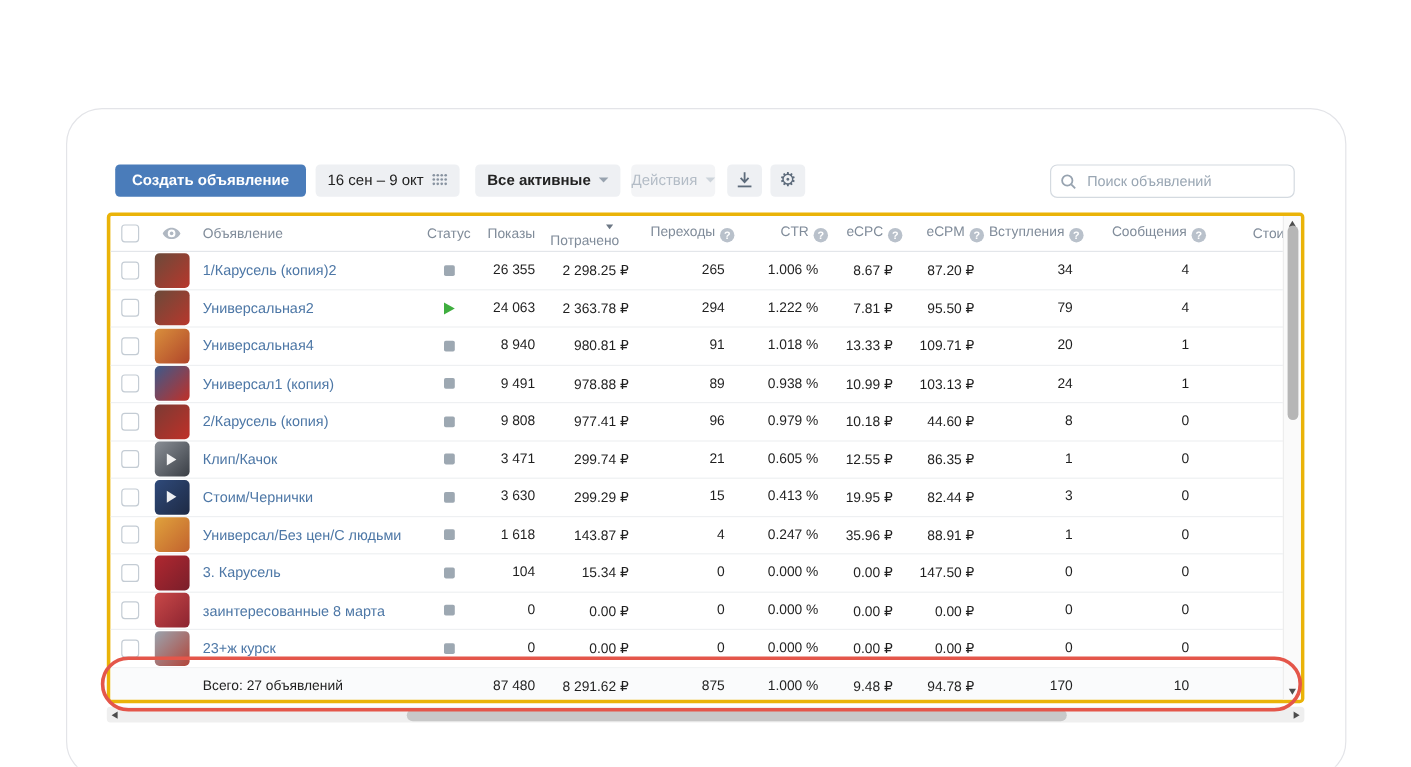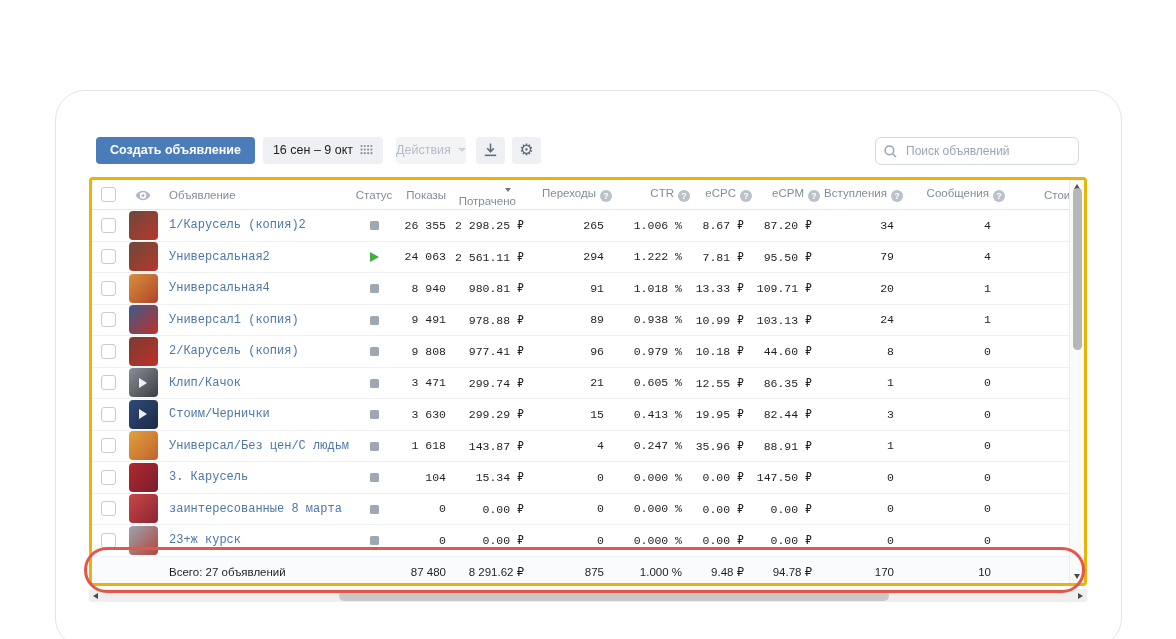--- a/index.html
+++ b/index.html
@@ -33,21 +33,21 @@
   .trow{display:grid;grid-template-columns:32px 38px 188px 48px 56px 78px 80px 78px 62px 68px 90px 95px 85px;
     align-items:center;box-sizing:border-box;}
   .thead{height:30px;border-bottom:1px solid #e3e6ea;color:#808c9a;font-size:11.5px;}
   .thead>div{text-align:right;}
   .thead>div:nth-child(1),.thead>div:nth-child(2),.thead>div:nth-child(4){text-align:center;}
   .thead>div:nth-child(3){text-align:left;padding-left:7px;}
   .thead>div:nth-child(5){padding-right:8px;}
   .thead>div:nth-child(6){padding-right:16px;}
   .thead>div:nth-child(11){padding-right:7px;}
   .thead>div:nth-child(13){text-align:left;padding-left:39px;white-space:nowrap;overflow:hidden;}
-  .drow{height:31.5px;border-bottom:1px solid #eef0f2;font-size:11.5px;color:#1f1f1f;font-family:Liberation Mono, monospace;}
+  .drow{height:31.5px;border-bottom:1px solid #eef0f2;font-size:11.5px;color:#1f1f1f;}
   .trow-total{height:31px;background:#fafbfc;font-size:11.5px;color:#1f1f1f;}
   .c-center{text-align:center;}
   .c-num{text-align:right;padding-right:8px;white-space:nowrap;}
   .drow>div:nth-child(11),.trow-total>div:nth-child(11){padding-right:16px;}
   .drow>div:nth-child(12),.trow-total>div:nth-child(12){padding-right:14px;}
   .c-name{padding-left:7px;white-space:nowrap;overflow:hidden;}
   .adlink{color:#4d77a6;text-decoration:none;font-size:12px;cursor:pointer;}
   .cb{display:inline-block;width:13px;height:13px;border:1px solid #c4ccd4;border-radius:3px;background:#fff;
     vertical-align:middle;cursor:pointer;}
   .thumb{width:29px;height:29px;border-radius:4px;margin:0 auto;position:relative;cursor:pointer;}
@@ -100,20 +100,24 @@
             <circle cx="1.5" cy="5.6" r="1.1"></circle>
               <circle cx="4.8" cy="5.6" r="1.1"></circle>
               <circle cx="8.1" cy="5.6" r="1.1"></circle>
               <circle cx="11.4" cy="5.6" r="1.1"></circle>
             <circle cx="1.5" cy="9.2" r="1.1"></circle>
               <circle cx="4.8" cy="9.2" r="1.1"></circle>
               <circle cx="8.1" cy="9.2" r="1.1"></circle>
               <circle cx="11.4" cy="9.2" r="1.1"></circle>
           </g>
         </svg>
+      </div>
+      <div class="btn btn-light mr9">
+        <span style="font-weight:bold">Все активные</span>
+        <span class="caret"></span>
       </div>
       <div class="btn btn-disabled mr10">
         <span>Действия</span>
         <span class="caret dis"></span>
       </div>
       <div class="btn btn-light btn-icon mr7">
         <svg width="13" height="14" viewBox="0 0 13 14">
           <path d="M6.5 0.5v7.8M3.2 5.3L6.5 8.8 9.8 5.3" stroke="#5d6b7b" stroke-width="1.5" fill="none"></path>
           <rect x="0.8" y="11.6" width="11.4" height="1.5" fill="#5d6b7b"></rect>
         </svg>
@@ -169,21 +173,21 @@
             <div></div>
           </div>
           <div class="trow drow">
             <div class="c-center"><span class="cb"></span></div>
             <div>
               <div class="thumb" style="background:linear-gradient(135deg,#6b4a3a,#b8372c)"></div>
             </div>
             <div class="c-name"><a class="adlink">Универсальная2</a></div>
             <div class="c-center"><span class="st-play"></span></div>
             <div class="c-num">24 063</div>
-            <div class="c-num">2 561.11 ₽</div>
+            <div class="c-num">2 363.78 ₽</div>
             <div class="c-num">294</div>
             <div class="c-num">1.222 %</div>
             <div class="c-num">7.81 ₽</div>
             <div class="c-num">95.50 ₽</div>
             <div class="c-num">79</div>
             <div class="c-num">4</div>
             <div></div>
           </div>
           <div class="trow drow">
             <div class="c-center"><span class="cb"></span></div>

